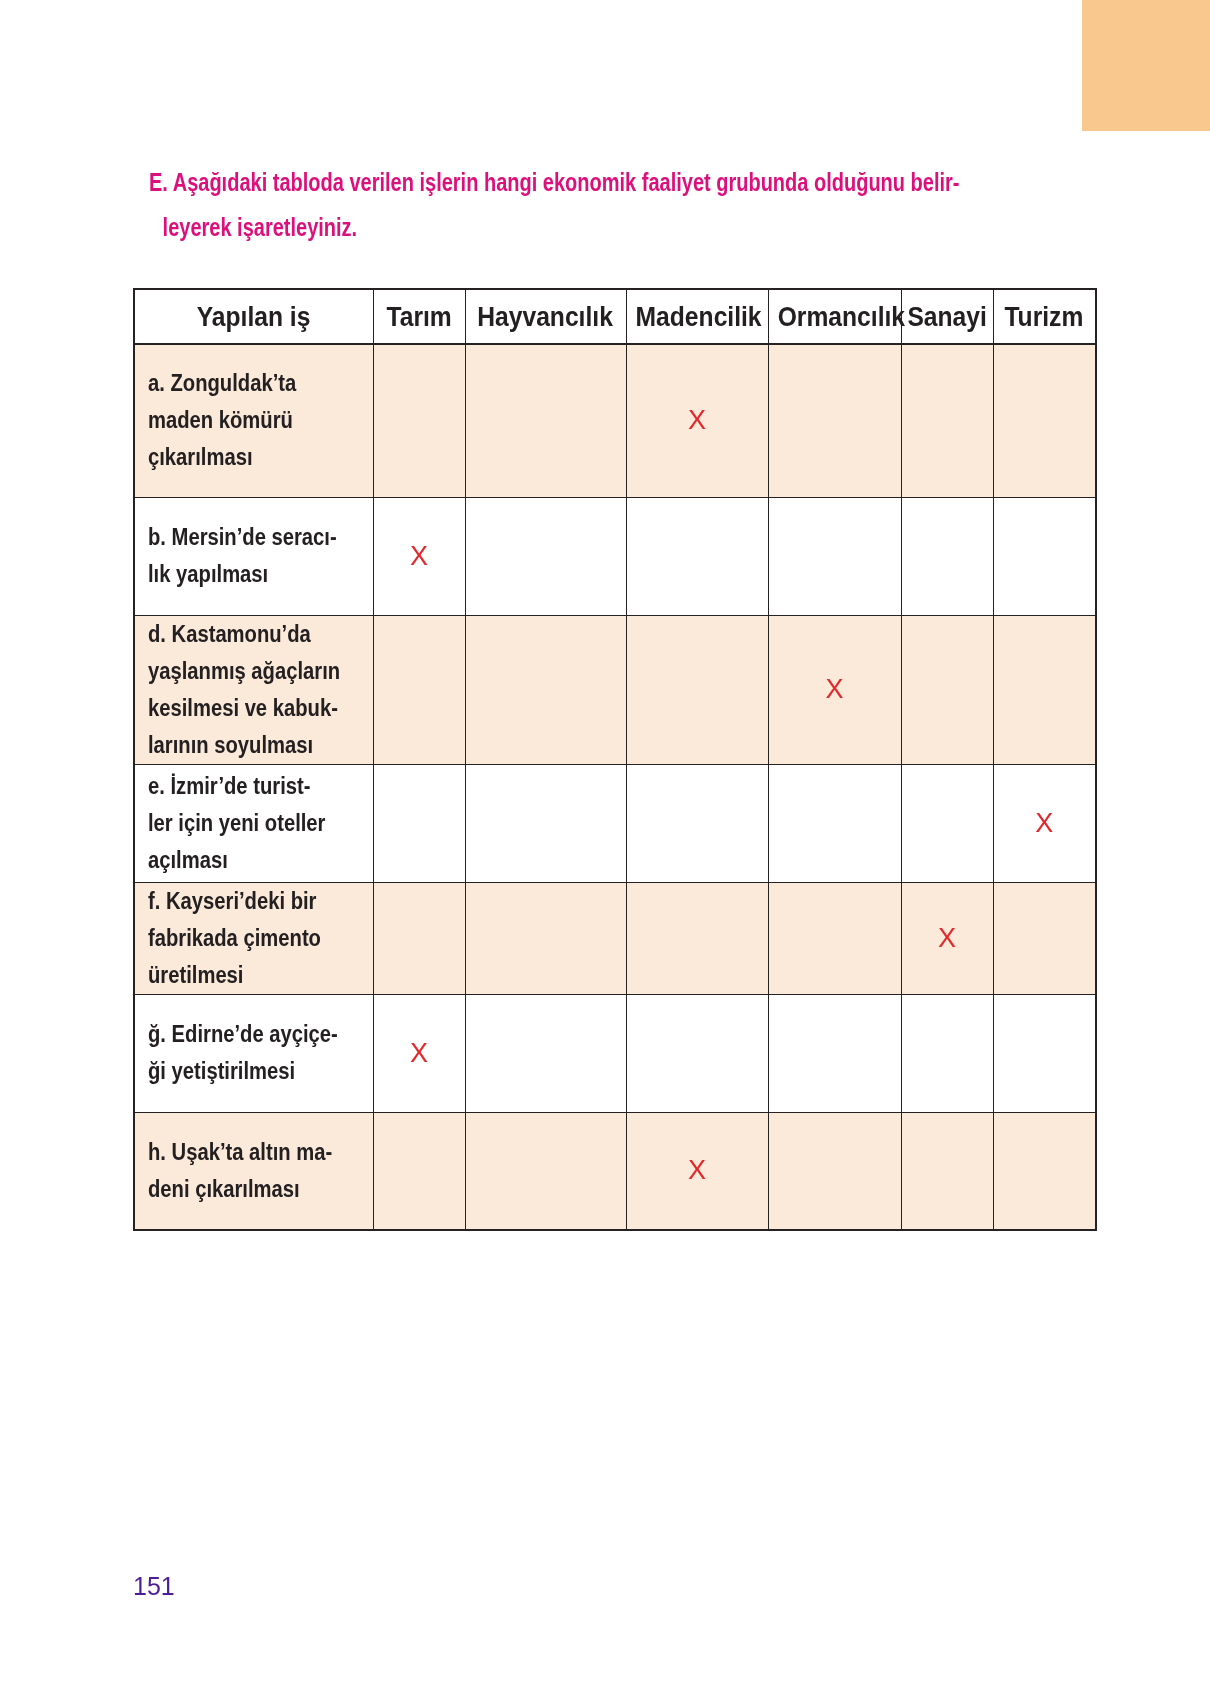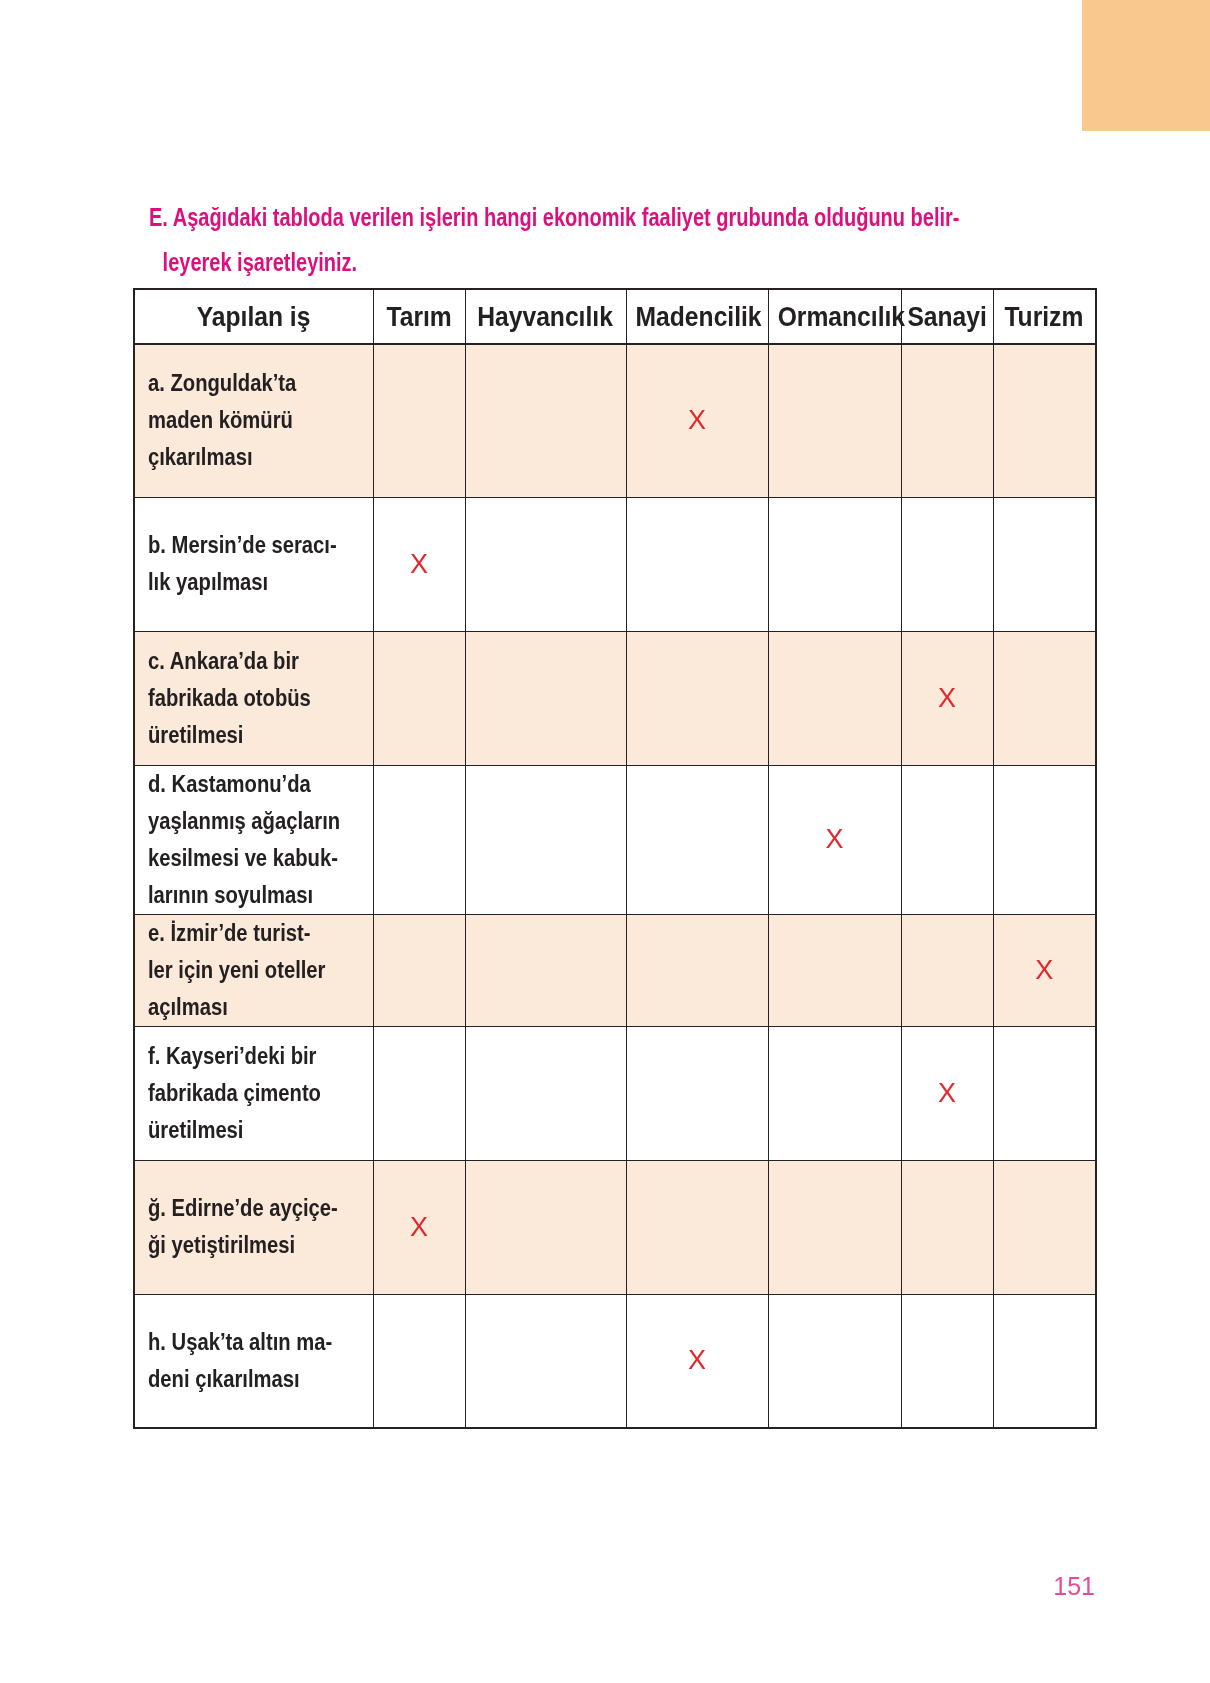--- a/index.html
+++ b/index.html
@@ -23,21 +23,20 @@
     background: #f9c88f;
   }
 
   .exercise-title {
     position: absolute;
     left: 149px;
     top: 160px;
     color: #dc107c;
     font-weight: bold;
     font-size: 25px;
-    margin-top: 35px;
   }
   .exercise-title .t-line {
     display: block;
     white-space: pre;
     line-height: 45px;
     transform: scaleX(0.80);
     transform-origin: left center;
   }
   .exercise-title .t-line2 { padding-left: 17px; }
 
@@ -66,21 +65,21 @@
     text-align: center;
     vertical-align: middle;
   }
   .cond {
     display: inline-block;
     transform: scaleX(0.88);
     transform-origin: center center;
     white-space: pre;
   }
 
-  tbody tr { height: 134px; background: #ffffff; }
+  tbody tr { height: 118px; background: #ffffff; }
   tbody tr:nth-child(odd) { background: #fbe9da; }
   tbody tr:nth-child(1) { height: 153px; }
   tbody tr:nth-child(5) { height: 107px; }
   tbody tr:nth-child(9) { height: 154px; }
   tbody tr:nth-child(10) { height: 108px; }
 
   td.job-cell {
     padding-left: 13px;
     vertical-align: middle;
   }
@@ -104,23 +103,23 @@
     font-size: 27px;
     font-weight: normal;
     line-height: 1;
   }
 
   .page-number {
     position: absolute;
     left: 133px;
     top: 1572px;
     width: 962px;
-    text-align: right;
+    text-align: left;
     font-size: 25px;
-    color: #ec4899;
+    color: #4c1d95;
   }
 </style>
 </head>
 <body>
 
 <div class="page">
 
   <div class="corner-block"></div>
 
   <div class="exercise-title">
@@ -166,31 +165,20 @@
             <td class="job-cell"><span class="job-label">b. Mersin’de seracı-
 lık yapılması</span></td>
             <td class="mark-cell"><span class="mark">X</span></td>
             <td class="mark-cell"><span class="mark"></span></td>
             <td class="mark-cell"><span class="mark"></span></td>
             <td class="mark-cell"><span class="mark"></span></td>
             <td class="mark-cell"><span class="mark"></span></td>
             <td class="mark-cell"><span class="mark"></span></td>
           </tr>
           <tr>
-            <td class="job-cell"><span class="job-label">c. Ankara’da bir
-fabrikada otobüs
-üretilmesi</span></td>
-            <td class="mark-cell"><span class="mark"></span></td>
-            <td class="mark-cell"><span class="mark"></span></td>
-            <td class="mark-cell"><span class="mark"></span></td>
-            <td class="mark-cell"><span class="mark"></span></td>
-            <td class="mark-cell"><span class="mark">X</span></td>
-            <td class="mark-cell"><span class="mark"></span></td>
-          </tr>
-          <tr>
             <td class="job-cell"><span class="job-label">d. Kastamonu’da
 yaşlanmış ağaçların
 kesilmesi ve kabuk-
 larının soyulması</span></td>
             <td class="mark-cell"><span class="mark"></span></td>
             <td class="mark-cell"><span class="mark"></span></td>
             <td class="mark-cell"><span class="mark"></span></td>
             <td class="mark-cell"><span class="mark">X</span></td>
             <td class="mark-cell"><span class="mark"></span></td>
             <td class="mark-cell"><span class="mark"></span></td>

